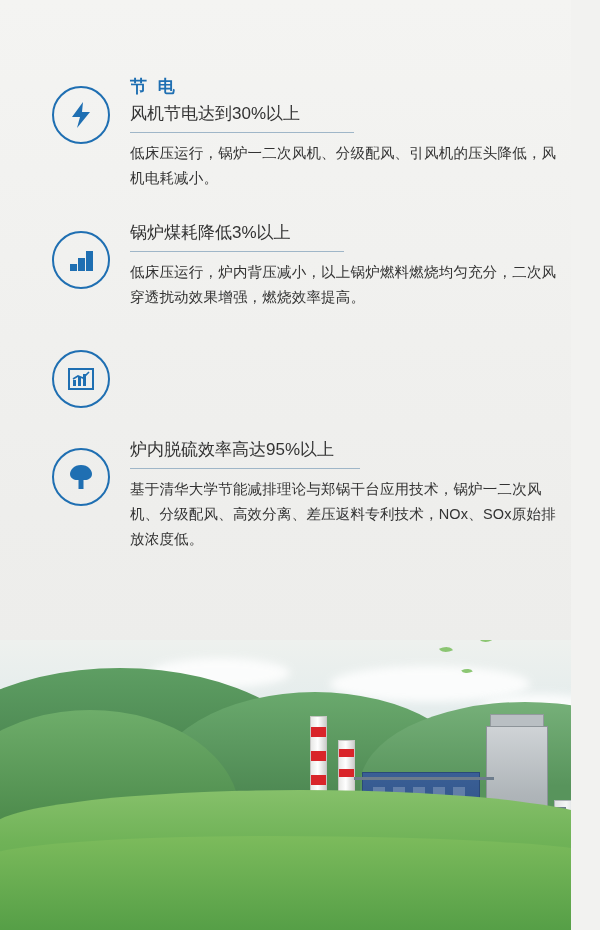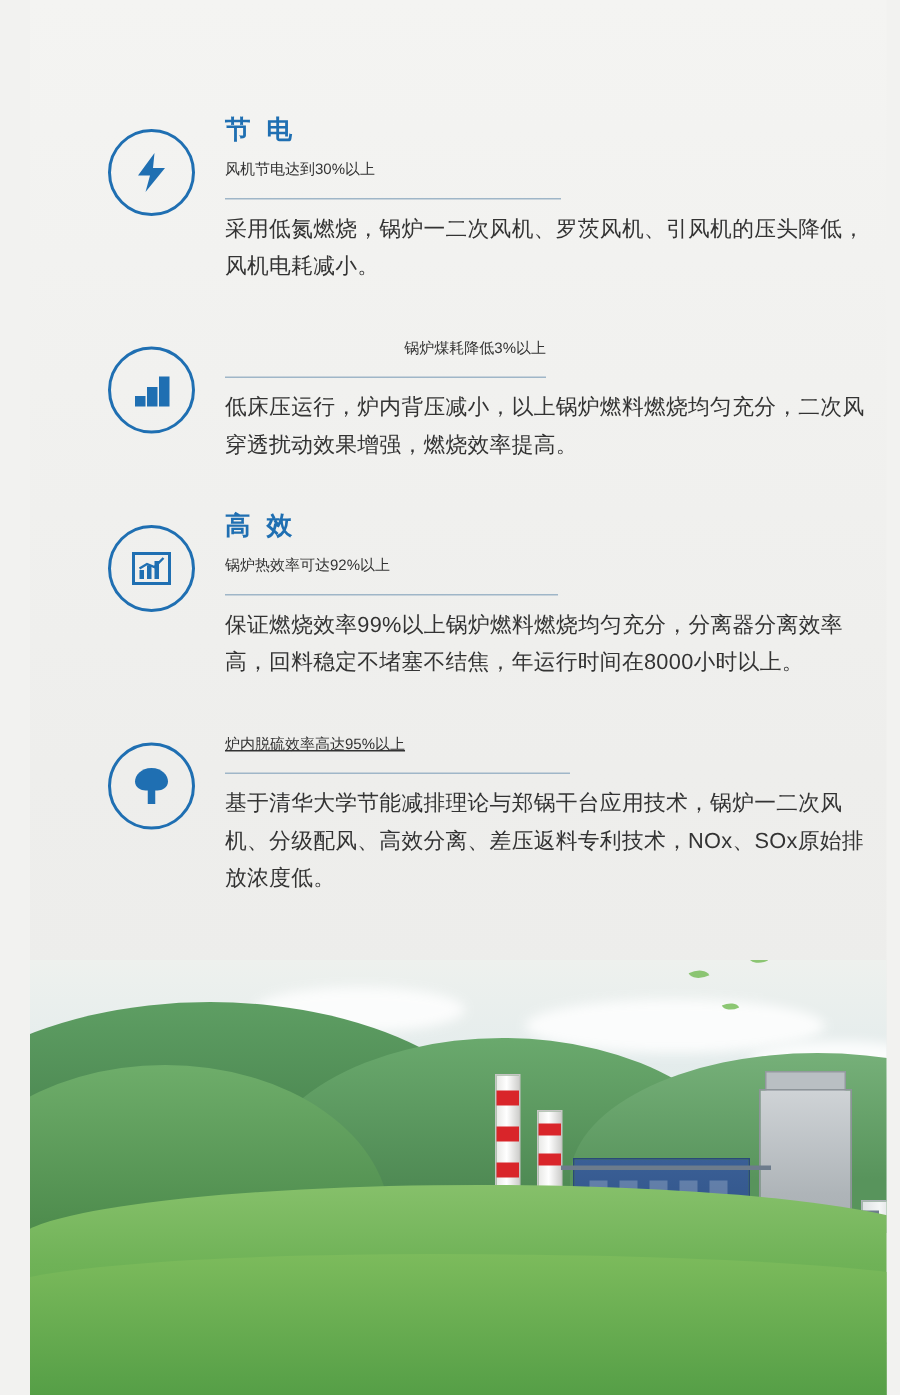--- a/index.html
+++ b/index.html
@@ -12,21 +12,20 @@
     font-family: "Liberation Sans", "DejaVu Sans", sans-serif;
     background: #f2f2f0;
     overflow: hidden;
   }
   .page {
     position: relative;
     width: 571px;
     height: 930px;
     background: linear-gradient(180deg, #f4f4f2 0%, #eeeeec 55%, #ebebe9 100%);
     overflow: hidden;
-    margin-left: 20px;
   }
   
   .features {
     position: absolute;
     top: 72px;
     left: 0;
     width: 600px;
   }
   .feature {
     display: flex;
@@ -56,39 +55,39 @@
   .feat-title {
     color: #1f6fb2;
     font-size: 17px;
     font-weight: bold;
     letter-spacing: 3px;
     line-height: 22px;
     margin-bottom: 4px;
   }
   .feat-sub {
     color: #333333;
-    font-size: 10px;
+    font-size: 17px;
     line-height: 24px;
     padding-bottom: 6px;
     border-bottom: 1px solid #9fb6c8;
     display: block;
   }
   .feat-sub-wrap { display: block; }
   .feat-desc {
     color: #333333;
     font-size: 14.5px;
     line-height: 25px;
     margin-top: 8px;
     letter-spacing: 0.2px;
   }
   
   .f0 .feat-sub { width: 224px; }
-  .f1 .feat-sub { width: 214px; text-align: right; }
+  .f1 .feat-sub { width: 214px; }
   .f2 .feat-sub { width: 222px; }
-  .f3 .feat-sub { width: 230px; text-decoration: underline; }
+  .f3 .feat-sub { width: 230px; }
 
   
   .scenery {
     position: absolute;
     left: 0;
     bottom: 0;
     width: 600px;
     height: 290px;
     overflow: hidden;
   }
@@ -252,21 +251,21 @@
       <div class="icon-wrap">
         <svg width="26" height="30" viewBox="0 0 26 30" aria-hidden="true">
           <polygon points="15,2 4,17 12,17 9,28 22,12 14,12" fill="#1f6fb2"></polygon>
         </svg>
       </div>
       <div class="feat-body">
         <div class="feat-title">节 电</div>
         <div class="feat-sub-wrap">
           <span class="feat-sub">风机节电达到30%以上</span>
         </div>
-        <div class="feat-desc">采用低氮燃烧，锅炉一二次风机、罗茨风机、引风机的压头降低，风机电耗减小。</div>
+        <div class="feat-desc">低床压运行，锅炉一二次风机、分级配风、引风机的压头降低，风机电耗减小。</div>
       </div>
     </div>
 
     <div class="feature f1">
       <div class="icon-wrap">
         <svg width="28" height="26" viewBox="0 0 28 26" aria-hidden="true">
           <rect x="3" y="17" width="7" height="7" fill="#1f6fb2"></rect>
           <rect x="11" y="11" width="7" height="13" fill="#1f6fb2"></rect>
           <rect x="19" y="4" width="7" height="20" fill="#1f6fb2"></rect>
         </svg>
@@ -282,27 +281,20 @@
     <div class="feature f2">
       <div class="icon-wrap">
         <svg width="28" height="26" viewBox="0 0 28 26" aria-hidden="true">
           <rect x="2" y="3" width="24" height="20" fill="none" stroke="#1f6fb2" stroke-width="2"></rect>
           <rect x="6" y="14" width="3" height="6" fill="#1f6fb2"></rect>
           <rect x="11" y="11" width="3" height="9" fill="#1f6fb2"></rect>
           <rect x="16" y="8" width="3" height="12" fill="#1f6fb2"></rect>
           <polyline points="6,13 11,10 16,12 22,6" fill="none" stroke="#1f6fb2" stroke-width="1.6"></polyline>
         </svg>
       </div>
-      <div class="feat-body">
-        <div class="feat-title">高 效</div>
-        <div class="feat-sub-wrap">
-          <span class="feat-sub">锅炉热效率可达92%以上</span>
-        </div>
-        <div class="feat-desc">保证燃烧效率99%以上锅炉燃料燃烧均匀充分，分离器分离效率高，回料稳定不堵塞不结焦，年运行时间在8000小时以上。</div>
-      </div>
     </div>
 
     <div class="feature f3">
       <div class="icon-wrap">
         <svg width="30" height="30" viewBox="0 0 30 30" aria-hidden="true">
           <path d="M15 3 C8 3 4 8 4 12 C4 16 8 18 11 18 L19 18 C22 18 26 16 26 12 C26 8 22 3 15 3 Z" fill="#1f6fb2"></path>
           <rect x="12.5" y="17" width="5" height="10" fill="#1f6fb2"></rect>
         </svg>
       </div>
       <div class="feat-body">

